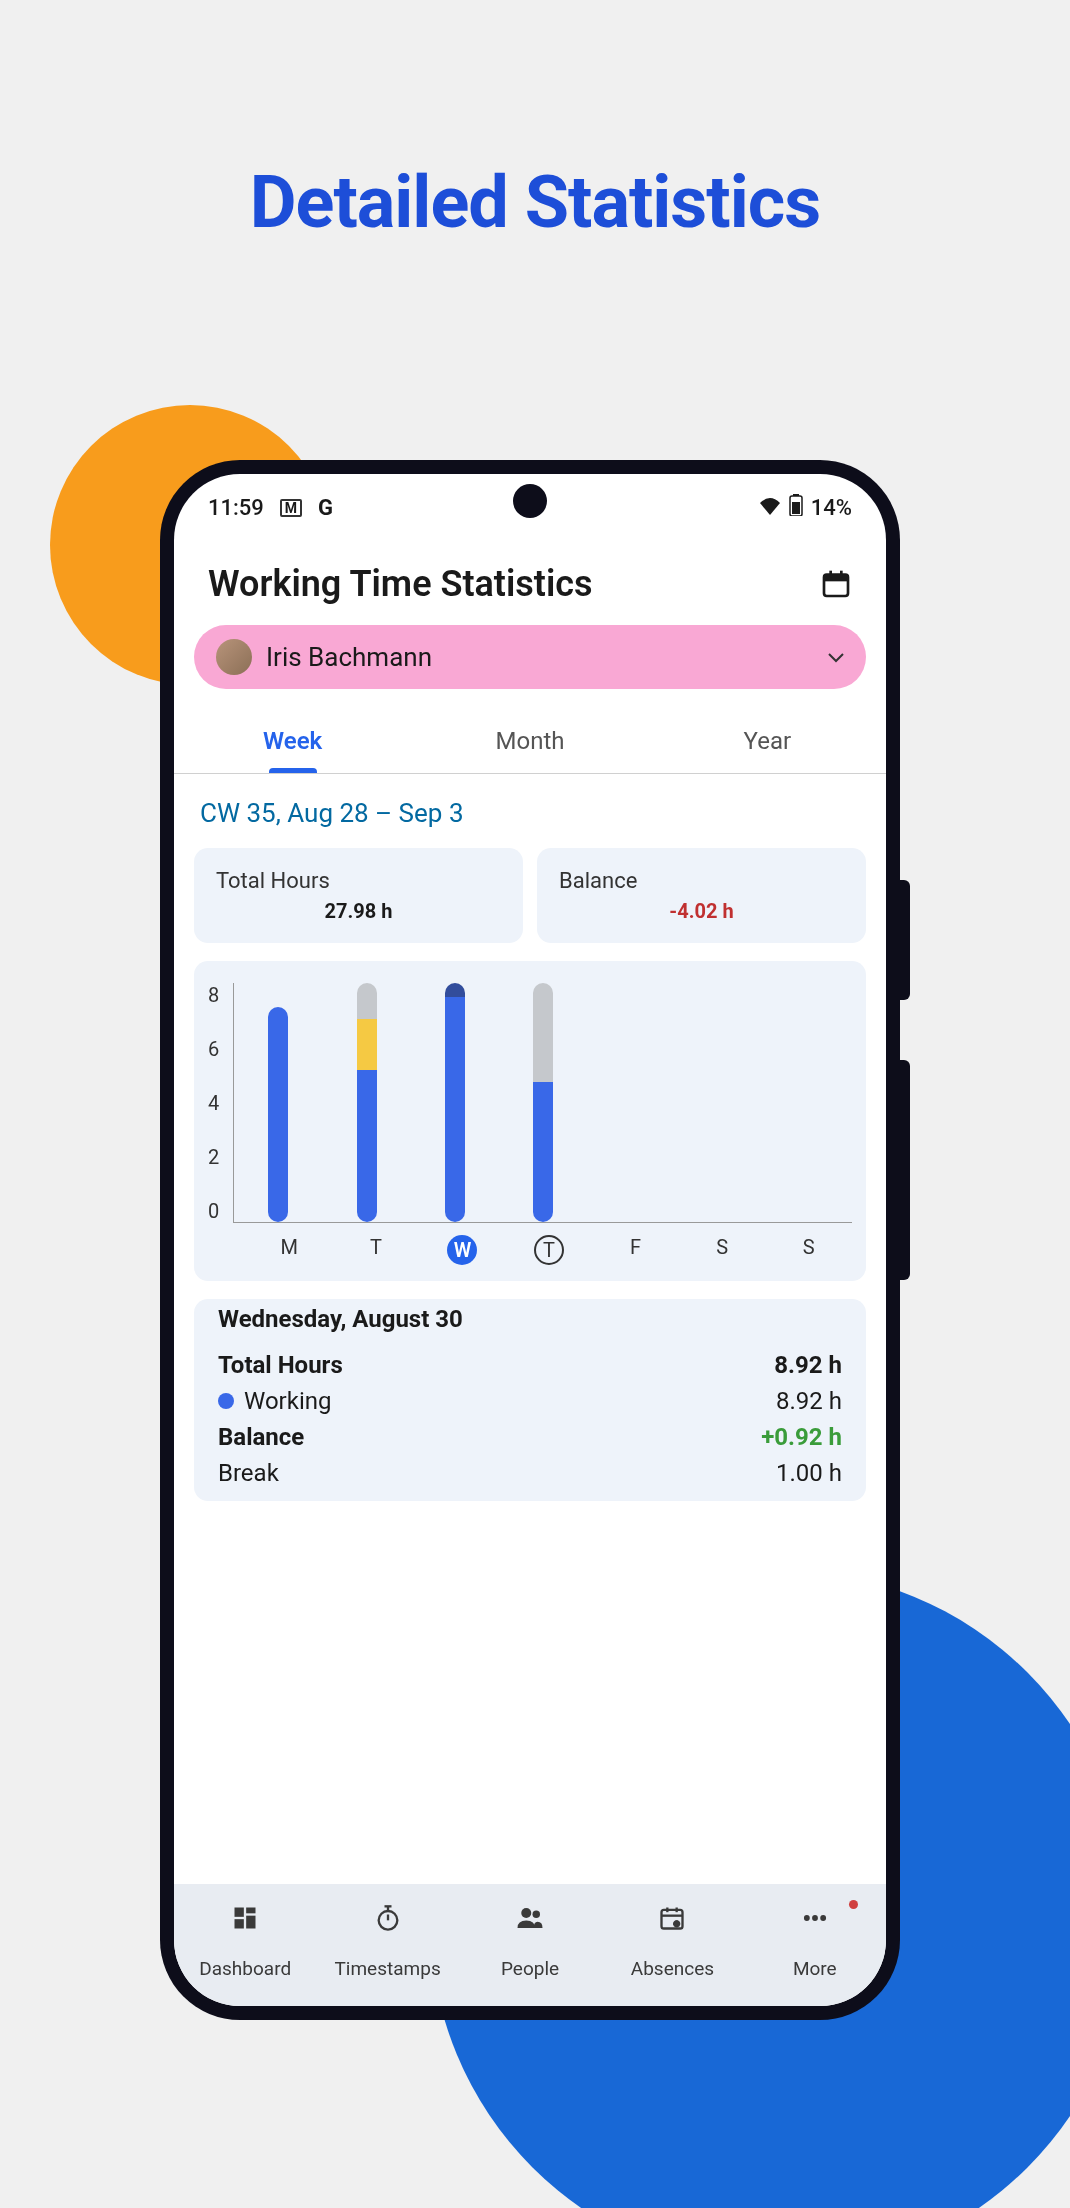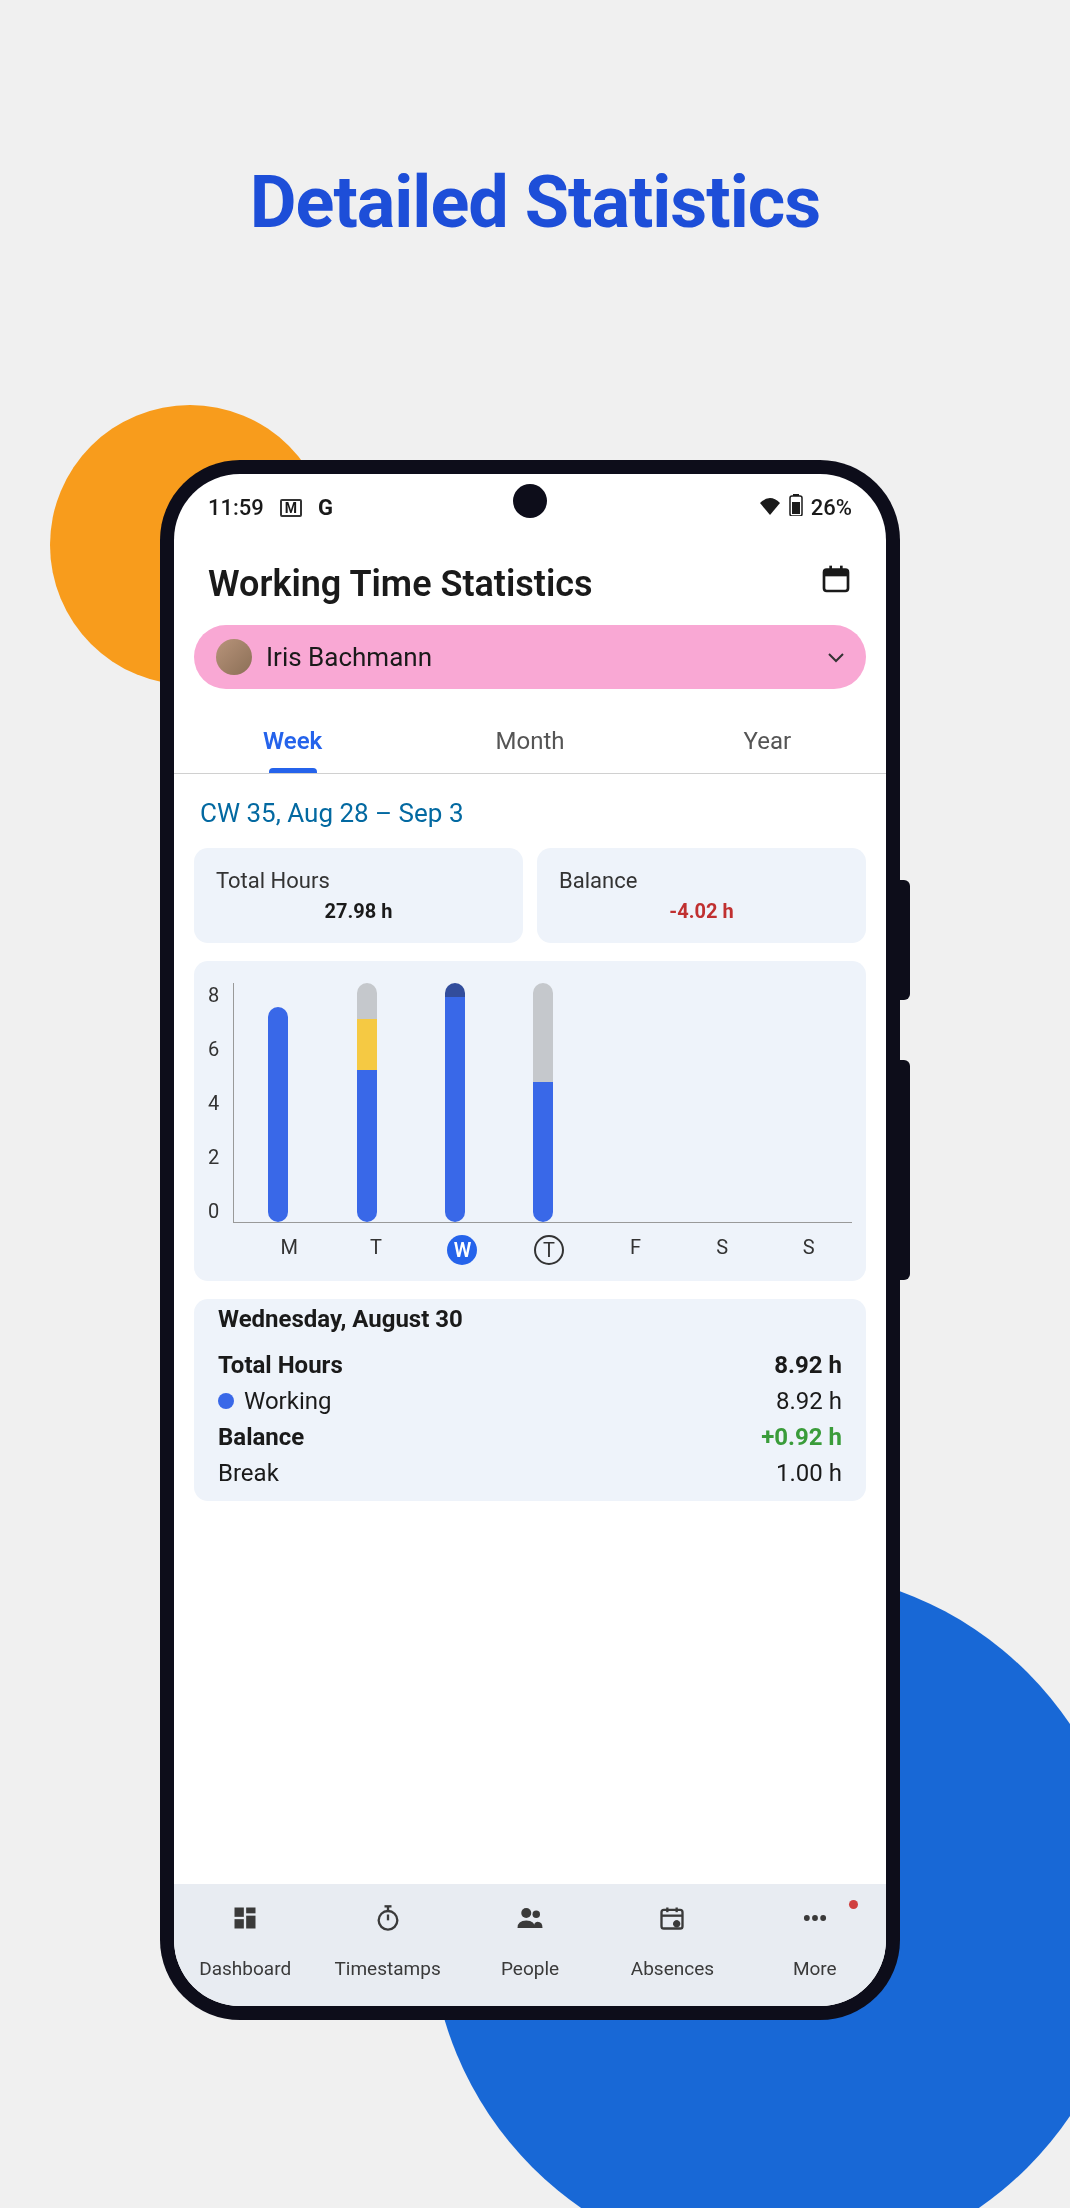--- a/index.html
+++ b/index.html
@@ -97,20 +97,21 @@
     padding: 20px 34px 12px 34px;
     font-size: 22px;
     font-weight: 500;
     color: #1a1a1a;
   }
   .status-left { display: flex; align-items: center; gap: 16px; }
   .status-right { display: flex; align-items: center; gap: 8px; }
   .app-header {
     display: flex;
     justify-content: space-between;
+    align-items: center;
     padding: 30px 34px 20px 34px;
   }
   .app-title {
     font-size: 36px;
     font-weight: 600;
     color: #1a1a1a;
   }
   .cal-icon { width: 32px; height: 32px; }
   .user-selector {
     margin: 0 20px;
@@ -325,21 +326,21 @@
               <path d="M11 18 L1 6 Q11 -4 21 6 Z" fill="#1a1a1a"></path>
             </svg>
         </span>
         <span>
           <svg width="14" height="22" viewBox="0 0 14 22">
               <rect x="4" y="0" width="6" height="2" fill="#1a1a1a"></rect>
               <rect x="1" y="2" width="12" height="20" rx="2" fill="none" stroke="#1a1a1a" stroke-width="1.5"></rect>
               <rect x="3" y="8" width="8" height="12" fill="#1a1a1a"></rect>
             </svg>
         </span>
-        <span>26%</span>
+        <span>14%</span>
       </div>
     </div>
 
     <div class="app-header">
       <div class="app-title">Working Time Statistics</div>
       <div class="cal-icon">
         <svg viewBox="0 0 24 24" width="32" height="32">
             <rect x="3" y="5" width="18" height="16" rx="2" fill="none" stroke="#1a1a1a" stroke-width="2"></rect>
             <rect x="3" y="5" width="18" height="5" fill="#1a1a1a"></rect>
             <rect x="7" y="2" width="2" height="5" fill="#1a1a1a"></rect>

